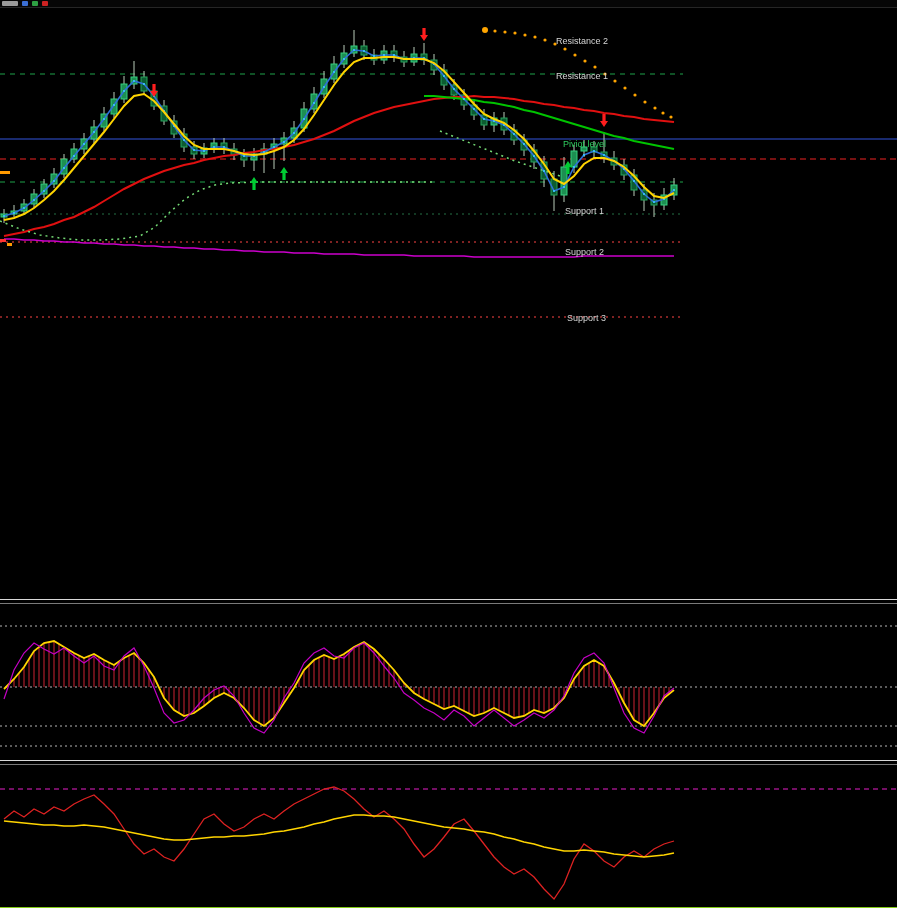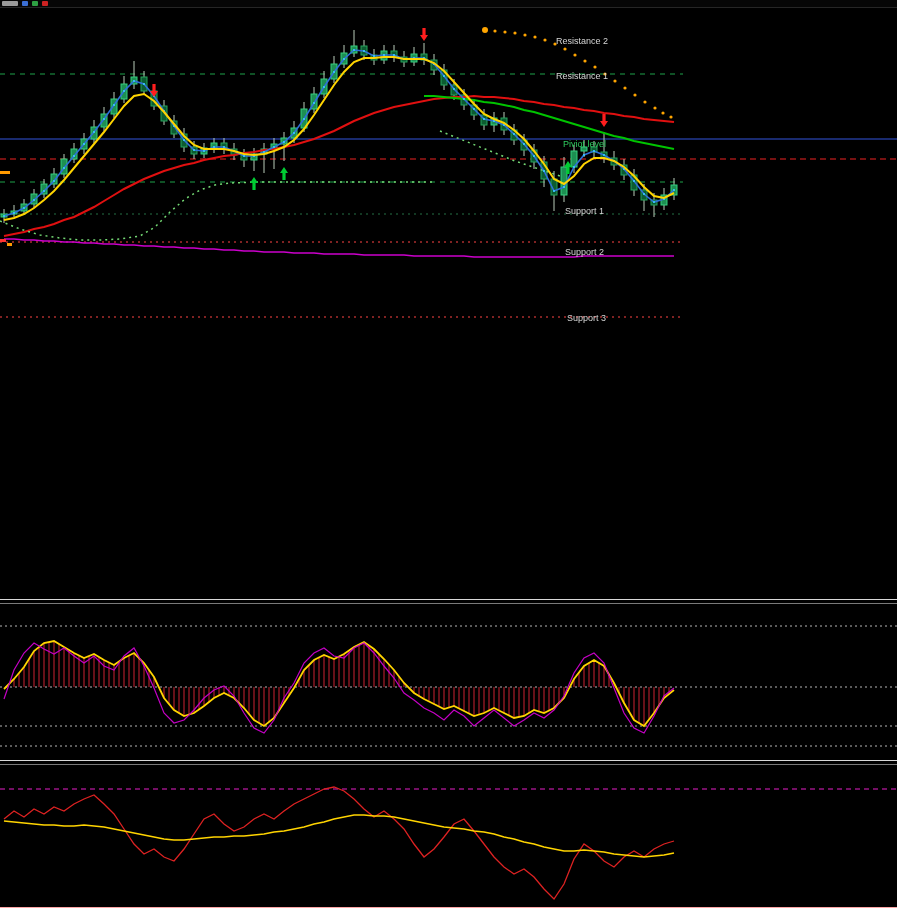--- a/index.html
+++ b/index.html
@@ -1,17 +1,17 @@
 <!DOCTYPE html>
 <html><head>
 <meta charset="utf-8">
 <style>
   html,body{margin:0;padding:0;background:#000;}
   .screen{
-    position:relative;width:897px;height:908px;background:#fca5a5;overflow:hidden;
+    position:relative;width:897px;height:908px;background:#84cc16;overflow:hidden;
     font-family:"Liberation Sans",sans-serif;
   }
   .topbar{
     height:8px;background:#060606;border-bottom:1px solid #262626;
     display:flex;align-items:center;gap:4px;padding:0 2px;box-sizing:border-box;
   }
   .chip{height:5px;border-radius:1px;display:inline-block;}
   .divider{height:3px;background:#000;border-top:1px solid #d9d9d9;border-bottom:1px solid #7a7a7a;}
   .panel{display:block;line-height:0;}
   svg{display:block;background:#000;}

